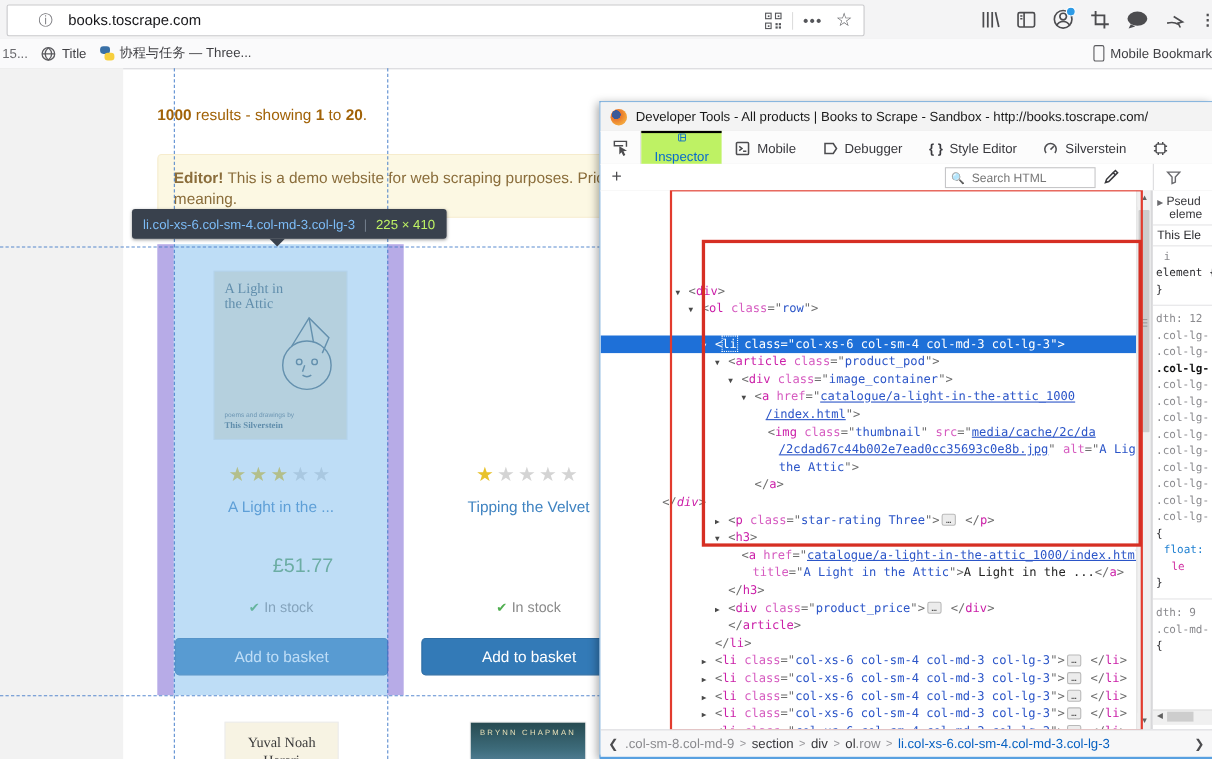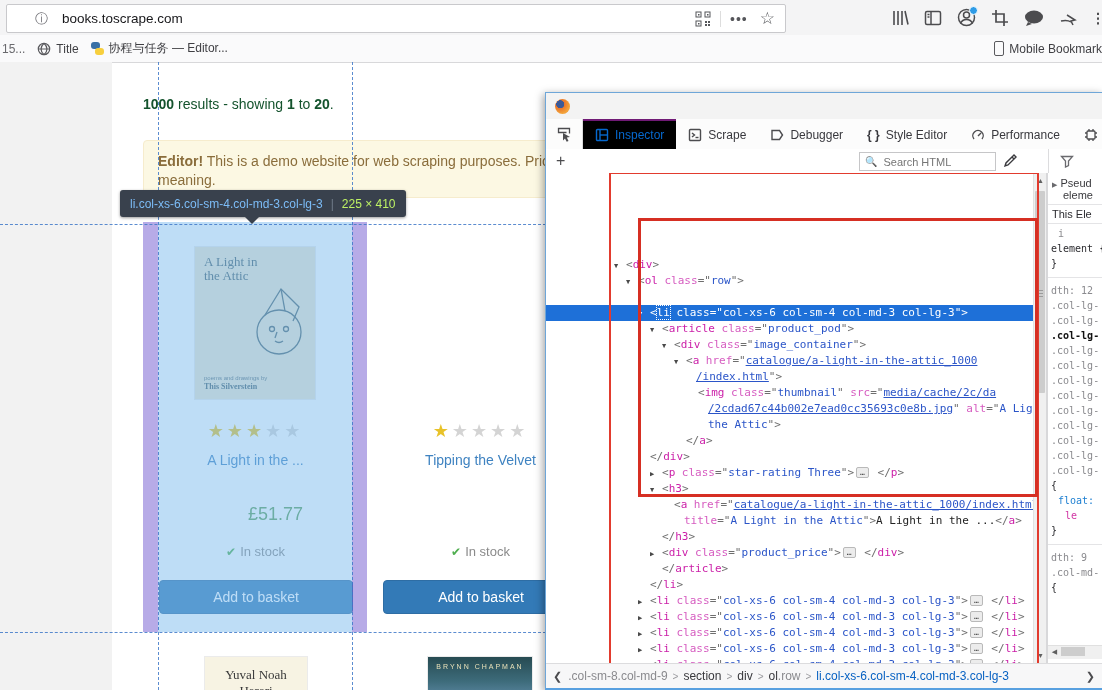--- a/index.html
+++ b/index.html
@@ -17,21 +17,21 @@
   .navicons{left:890px;top:4px;height:27px;display:flex;align-items:center;gap:13px;color:#4c4c4f;}
   .bookmarksbar{left:0;top:35px;width:1102px;height:27px;background:#fafafb;border-bottom:1px solid #d8d8da;
     display:flex;align-items:center;font-size:12px;color:#3f3f43;}
   .bm{display:flex;align-items:center;gap:5px;margin-left:12px;white-space:nowrap;}
   .pyicon{position:relative;width:13px;height:13px;}
   .pyicon .py-b{left:0;top:0;background:#3970a6;}
   .phoneicon{width:8px;height:13px;border:1px solid #5a5a5e;border-radius:2px;}
 
   
   .page-left-strip{left:0;top:62px;width:112px;height:628px;background:#f2f2f2;}
-  .results-line{left:143px;top:96px;font-size:14px;color:#14532d;}
+  .results-line{left:143px;top:96px;font-size:14px;color:#a16207;}
   .results-line b{font-weight:bold;}
   .warnbox{left:143px;top:140px;width:700px;height:58px;background:#fcf8e3;border:1px solid #f6eccd;border-radius:4px;
     color:#8a6d3b;font-size:14px;padding:11px 14px;box-sizing:border-box;white-space:nowrap;overflow:hidden;line-height:19px;}
   .gridline-v{width:0;border-left:1px dashed rgba(62,120,200,0.85);top:62px;height:628px;z-index:6;}
   .gridline-h{height:0;border-top:1px dashed rgba(62,120,200,0.85);left:0;width:546px;z-index:6;}
 
   .product{width:225px;height:410px;top:222px;}
   .cover{box-shadow:0 0 0 1px rgba(0,0,0,0.08);}
   .stars{width:100%;text-align:center;font-size:18px;letter-spacing:3px;}
   .stars .on{color:#e8c229;} .stars .off{color:#d4d4d4;}
@@ -58,21 +58,21 @@
   
   .devtools{left:545px;top:92px;width:558px;height:598px;background:#fff;z-index:10;
     border:1px solid #6ea6d8;border-bottom:4px solid #58a0e0;box-shadow:-2px 2px 8px rgba(0,0,0,0.35);box-sizing:border-box;}
   .dt-title{left:0;top:0;width:100%;height:26px;background:#f3f3f3;border-bottom:1px solid #d6d6d8;
     display:flex;align-items:center;font-size:12px;color:#1a1a1a;}
   .ff-logo{width:15px;height:15px;border-radius:50%;margin:0 8px 0 9px;
     background:radial-gradient(circle at 35% 35%,#3b5998 0%,#3b5998 28%,#e8762c 30%,#f4a63a 70%,#d9541e 100%);}
   .dt-tabs{left:0;top:26px;width:100%;height:30px;background:#fcfcfc;border-bottom:1px solid #dcdcde;
     display:flex;align-items:stretch;font-size:12px;color:#38383d;}
   .dt-tab{display:flex;align-items:center;gap:6px;padding:0 12px;border-top:2px solid transparent;white-space:nowrap;}
-  .dt-tab.active{color:#0669cf;border-top:2px solid #701a75;background:#000000;}
+  .dt-tab.active{color:#0669cf;border-top:2px solid #000000;background:#bef264;flex-direction:column;}
   .pickbox{display:flex;align-items:center;padding:0 10px;border-right:1px solid #ddd;color:#4c4c4f;}
   .dt-toolbar{left:0;top:56px;width:100%;height:24px;background:#fff;border-bottom:1px solid #dcdcde;display:flex;align-items:center;}
   .plusbtn{margin-left:10px;color:#4c4c4f;font-size:16px;line-height:16px;}
   .searchbox{position:absolute;left:313px;top:3px;width:135px;height:17px;border:1px solid #c6c6c8;background:#fff;
     display:flex;align-items:center;font-size:11px;color:#9a9a9e;}
   .searchbox input{border:none;outline:none;width:105px;font-size:11px;color:#444;background:transparent;
     font-family:"Liberation Sans",sans-serif;}
   .mag{margin:0 4px 0 5px;color:#8a8a8e;font-size:10px;}
 
   .dt-main{left:0;top:80px;width:100%;height:490px;background:#fff;overflow:hidden;}
@@ -185,21 +185,21 @@
         <circle cx="7" cy="7" r="5.7"></circle>
           <path d="M1.3 7h11.4M7 1.3c-4 3.8-4 7.6 0 11.4M7 1.3c4 3.8 4 7.6 0 11.4"></path>
       </svg>
       <span>Title</span>
     </span>
     <span class="bm">
       <span class="pyicon">
           <span class="py-b" style="position:absolute;left:0;top:0;width:9px;height:7px;border-radius:3px;background:#3970a6;"></span>
           <span style="position:absolute;left:4px;top:6px;width:9px;height:7px;border-radius:3px;background:#f7cf3e;"></span>
         </span>
-      <span>协程与任务 — Editor...</span>
+      <span>协程与任务 — Three...</span>
     </span>
     <span class="bm" style="margin-left:auto;margin-right:0;">
       <span class="phoneicon"></span>
       <span>Mobile Bookmark</span>
     </span>
   </div>
 
   <div class="abs page-left-strip"></div>
 
   <div class="abs results-line">
@@ -263,20 +263,21 @@
     <span class="sel">li.col-xs-6.col-sm-4.col-md-3.col-lg-3</span>
     <span class="bar">|</span>
     <span class="dims">225 × 410</span>
   </div>
   <div class="abs node-tip-arrow"></div>
 
   <div class="abs devtools">
 
     <div class="abs dt-title">
       <span class="ff-logo"></span>
+      <span style="overflow:hidden;white-space:nowrap;">Developer Tools - All products | Books to Scrape - Sandbox - http://books.toscrape.com/</span>
     </div>
 
     <div class="abs dt-tabs">
       <span class="pickbox">
         <svg class="ic" width="16" height="16" viewBox="0 0 16 16" stroke="#4c4c4f" stroke-width="1.3" fill="none">
           <path d="M10.5 6.5H2.5v-4h11v5"></path>
             <path d="M7 7l7 4-3.2.6L12.5 15l-1.8.8-1.7-3.4L7 14.5z" fill="#4c4c4f" stroke="none"></path>
         </svg>
       </span>
       <span class="dt-tab active">
@@ -286,38 +287,38 @@
             <path d="M5 7h7.5"></path>
         </svg>
         <span>Inspector</span>
       </span>
       <span class="dt-tab">
         <svg class="ic" width="14" height="14" viewBox="0 0 14 14" stroke="#4c4c4f" stroke-width="1.4" fill="none">
           <rect x="1.5" y="1.5" width="11" height="11" rx="1"></rect>
             <path d="M4 5l2.5 2L4 9"></path>
             <path d="M7.5 9.5h3"></path>
         </svg>
-        <span>Scrape</span>
+        <span>Mobile</span>
       </span>
       <span class="dt-tab">
         <svg class="ic" width="14" height="14" viewBox="0 0 14 14" stroke="#4c4c4f" stroke-width="1.4" fill="none">
           <path d="M2 2.5h7.5l3 4.5-3 4.5H2z"></path>
         </svg>
         <span>Debugger</span>
       </span>
       <span class="dt-tab">
         <span style="font-weight:bold;font-size:12px;">{ }</span>
         <span>Style Editor</span>
       </span>
       <span class="dt-tab">
         <svg class="ic" width="14" height="14" viewBox="0 0 14 14" stroke="#4c4c4f" stroke-width="1.4" fill="none">
           <path d="M3 11a5.2 5.2 0 1 1 8 0"></path>
             <path d="M7 8l3-3"></path>
         </svg>
-        <span>Performance</span>
+        <span>Silverstein</span>
       </span>
       <span class="dt-tab">
         <svg class="ic" width="14" height="14" viewBox="0 0 14 14" stroke="#4c4c4f" stroke-width="1.3" fill="none">
           <rect x="3" y="3" width="8" height="8" rx="1"></rect>
             <path d="M5 3V1M9 3V1M5 13v-2M9 13v-2M3 5H1M3 9H1M13 5h-2M13 9h-2"></path>
         </svg>
 
       </span>
     </div>
 
@@ -342,21 +343,21 @@
           <div class="tline" style="top: 100px; padding-left: 92px;"><span class="arr" style="left: 80px;">▼</span><span class="s-p">&lt;</span><span class="s-t">ol</span><span class="s-a"> class</span><span class="s-p">="</span><span class="s-v">row</span><span class="s-p">"&gt;</span></div>
           <div class="tline sel" style="top: 132px; padding-left: 104px;"><span class="arr" style="left: 92px;">▼</span><span class="s-p">&lt;</span><span class="s-tb">li</span><span class="s-a"> class</span><span class="s-p">="</span><span class="s-v">col-xs-6 col-sm-4 col-md-3 col-lg-3</span><span class="s-p">"&gt;</span></div>
           <div class="tline" style="top: 148px; padding-left: 116px;"><span class="arr" style="left: 104px;">▼</span><span class="s-p">&lt;</span><span class="s-t">article</span><span class="s-a"> class</span><span class="s-p">="</span><span class="s-v">product_pod</span><span class="s-p">"&gt;</span></div>
           <div class="tline" style="top: 164px; padding-left: 128px;"><span class="arr" style="left: 116px;">▼</span><span class="s-p">&lt;</span><span class="s-t">div</span><span class="s-a"> class</span><span class="s-p">="</span><span class="s-v">image_container</span><span class="s-p">"&gt;</span></div>
           <div class="tline" style="top: 180px; padding-left: 140px;"><span class="arr" style="left: 128px;">▼</span><span class="s-p">&lt;</span><span class="s-t">a</span><span class="s-a"> href</span><span class="s-p">="</span><span class="s-u">catalogue/a-light-in-the-attic_1000</span></div>
           <div class="tline" style="top: 196px; padding-left: 150px;"><span class="s-u">/index.html</span><span class="s-p">"&gt;</span></div>
           <div class="tline" style="top: 212px; padding-left: 152px;"><span class="s-p">&lt;</span><span class="s-t">img</span><span class="s-a"> class</span><span class="s-p">="</span><span class="s-v">thumbnail</span><span class="s-p">"</span><span class="s-a"> src</span><span class="s-p">="</span><span class="s-u">media/cache/2c/da</span></div>
           <div class="tline" style="top: 228px; padding-left: 162px;"><span class="s-u">/2cdad67c44b002e7ead0cc35693c0e8b.jpg</span><span class="s-p">"</span><span class="s-a"> alt</span><span class="s-p">="</span><span class="s-v">A Light in</span></div>
           <div class="tline" style="top: 244px; padding-left: 162px;"><span class="s-v">the Attic</span><span class="s-p">"&gt;</span></div>
           <div class="tline" style="top: 260px; padding-left: 140px;"><span class="s-p">&lt;/</span><span class="s-t">a</span><span class="s-p">&gt;</span></div>
-          <div class="tline" style="top: 276px; padding-left: 104px;"><span class="s-p">&lt;/</span><span class="s-t">div</span><span class="s-p">&gt;</span></div>
+          <div class="tline" style="top: 276px; padding-left: 56px; font-style: italic;"><span class="s-p">&lt;/</span><span class="s-t">div</span><span class="s-p">&gt;</span></div>
           <div class="tline" style="top: 292px; padding-left: 116px;"><span class="arr" style="left: 104px;">▶</span><span class="s-p">&lt;</span><span class="s-t">p</span><span class="s-a"> class</span><span class="s-p">="</span><span class="s-v">star-rating Three</span><span class="s-p">"&gt;</span><span class="s-e">…</span><span class="s-p"> &lt;/</span><span class="s-t">p</span><span class="s-p">&gt;</span></div>
           <div class="tline" style="top: 308px; padding-left: 116px;"><span class="arr" style="left: 104px;">▼</span><span class="s-p">&lt;</span><span class="s-t">h3</span><span class="s-p">&gt;</span></div>
           <div class="tline" style="top: 324px; padding-left: 128px;"><span class="s-p">&lt;</span><span class="s-t">a</span><span class="s-a"> href</span><span class="s-p">="</span><span class="s-u">catalogue/a-light-in-the-attic_1000/index.html</span></div>
           <div class="tline" style="top: 340px; padding-left: 138px;"><span class="s-a">title</span><span class="s-p">="</span><span class="s-v">A Light in the Attic</span><span class="s-p">"&gt;</span><span class="s-x">A Light in the ...</span><span class="s-p">&lt;/</span><span class="s-t">a</span><span class="s-p">&gt;</span></div>
           <div class="tline" style="top: 356px; padding-left: 116px;"><span class="s-p">&lt;/</span><span class="s-t">h3</span><span class="s-p">&gt;</span></div>
           <div class="tline" style="top: 372px; padding-left: 116px;"><span class="arr" style="left: 104px;">▶</span><span class="s-p">&lt;</span><span class="s-t">div</span><span class="s-a"> class</span><span class="s-p">="</span><span class="s-v">product_price</span><span class="s-p">"&gt;</span><span class="s-e">…</span><span class="s-p"> &lt;/</span><span class="s-t">div</span><span class="s-p">&gt;</span></div>
           <div class="tline" style="top: 404px; padding-left: 104px;"><span class="s-p">&lt;/</span><span class="s-t">li</span><span class="s-p">&gt;</span></div>
           <div class="tline" style="top: 388px; padding-left: 116px;"><span class="s-p">&lt;/</span><span class="s-t">article</span><span class="s-p">&gt;</span></div>
           <div class="tline" style="top: 420px; padding-left: 104px;"><span class="arr" style="left: 92px;">▶</span><span class="s-p">&lt;</span><span class="s-t">li</span><span class="s-a"> class</span><span class="s-p">="</span><span class="s-v">col-xs-6 col-sm-4 col-md-3 col-lg-3</span><span class="s-p">"&gt;</span><span class="s-e">…</span><span class="s-p"> &lt;/</span><span class="s-t">li</span><span class="s-p">&gt;</span></div>
           <div class="tline" style="top: 436px; padding-left: 104px;"><span class="arr" style="left: 92px;">▶</span><span class="s-p">&lt;</span><span class="s-t">li</span><span class="s-a"> class</span><span class="s-p">="</span><span class="s-v">col-xs-6 col-sm-4 col-md-3 col-lg-3</span><span class="s-p">"&gt;</span><span class="s-e">…</span><span class="s-p"> &lt;/</span><span class="s-t">li</span><span class="s-p">&gt;</span></div>

